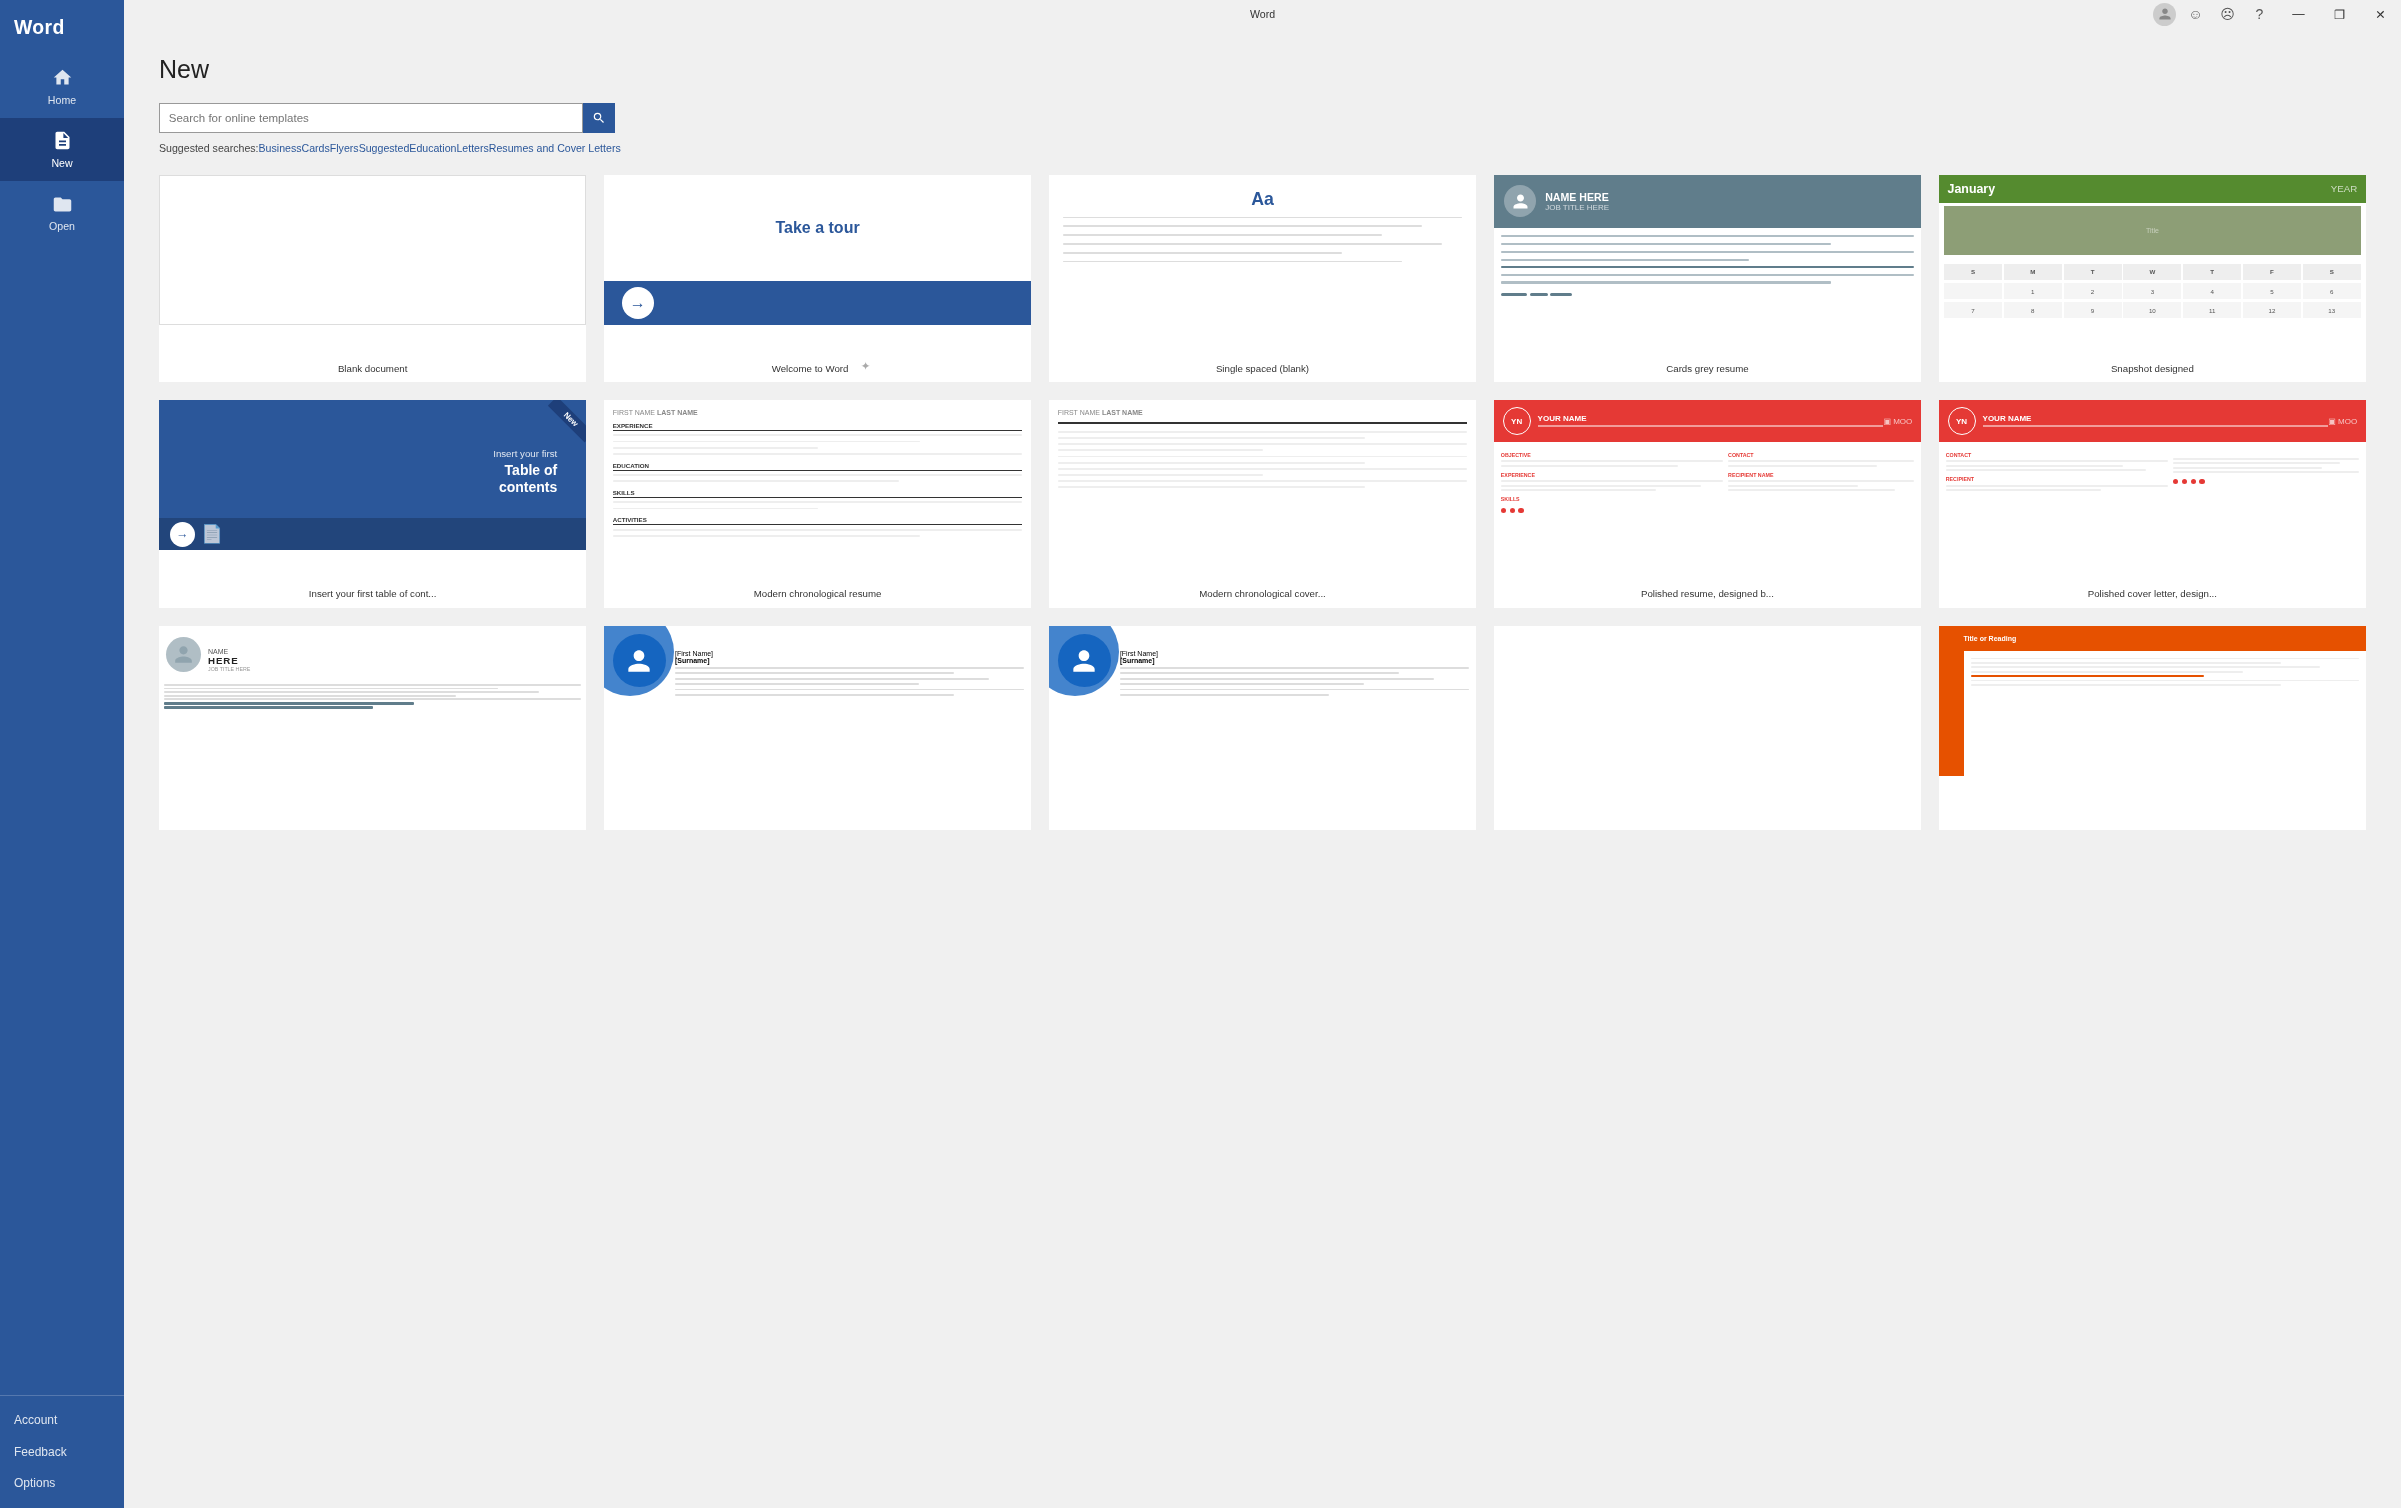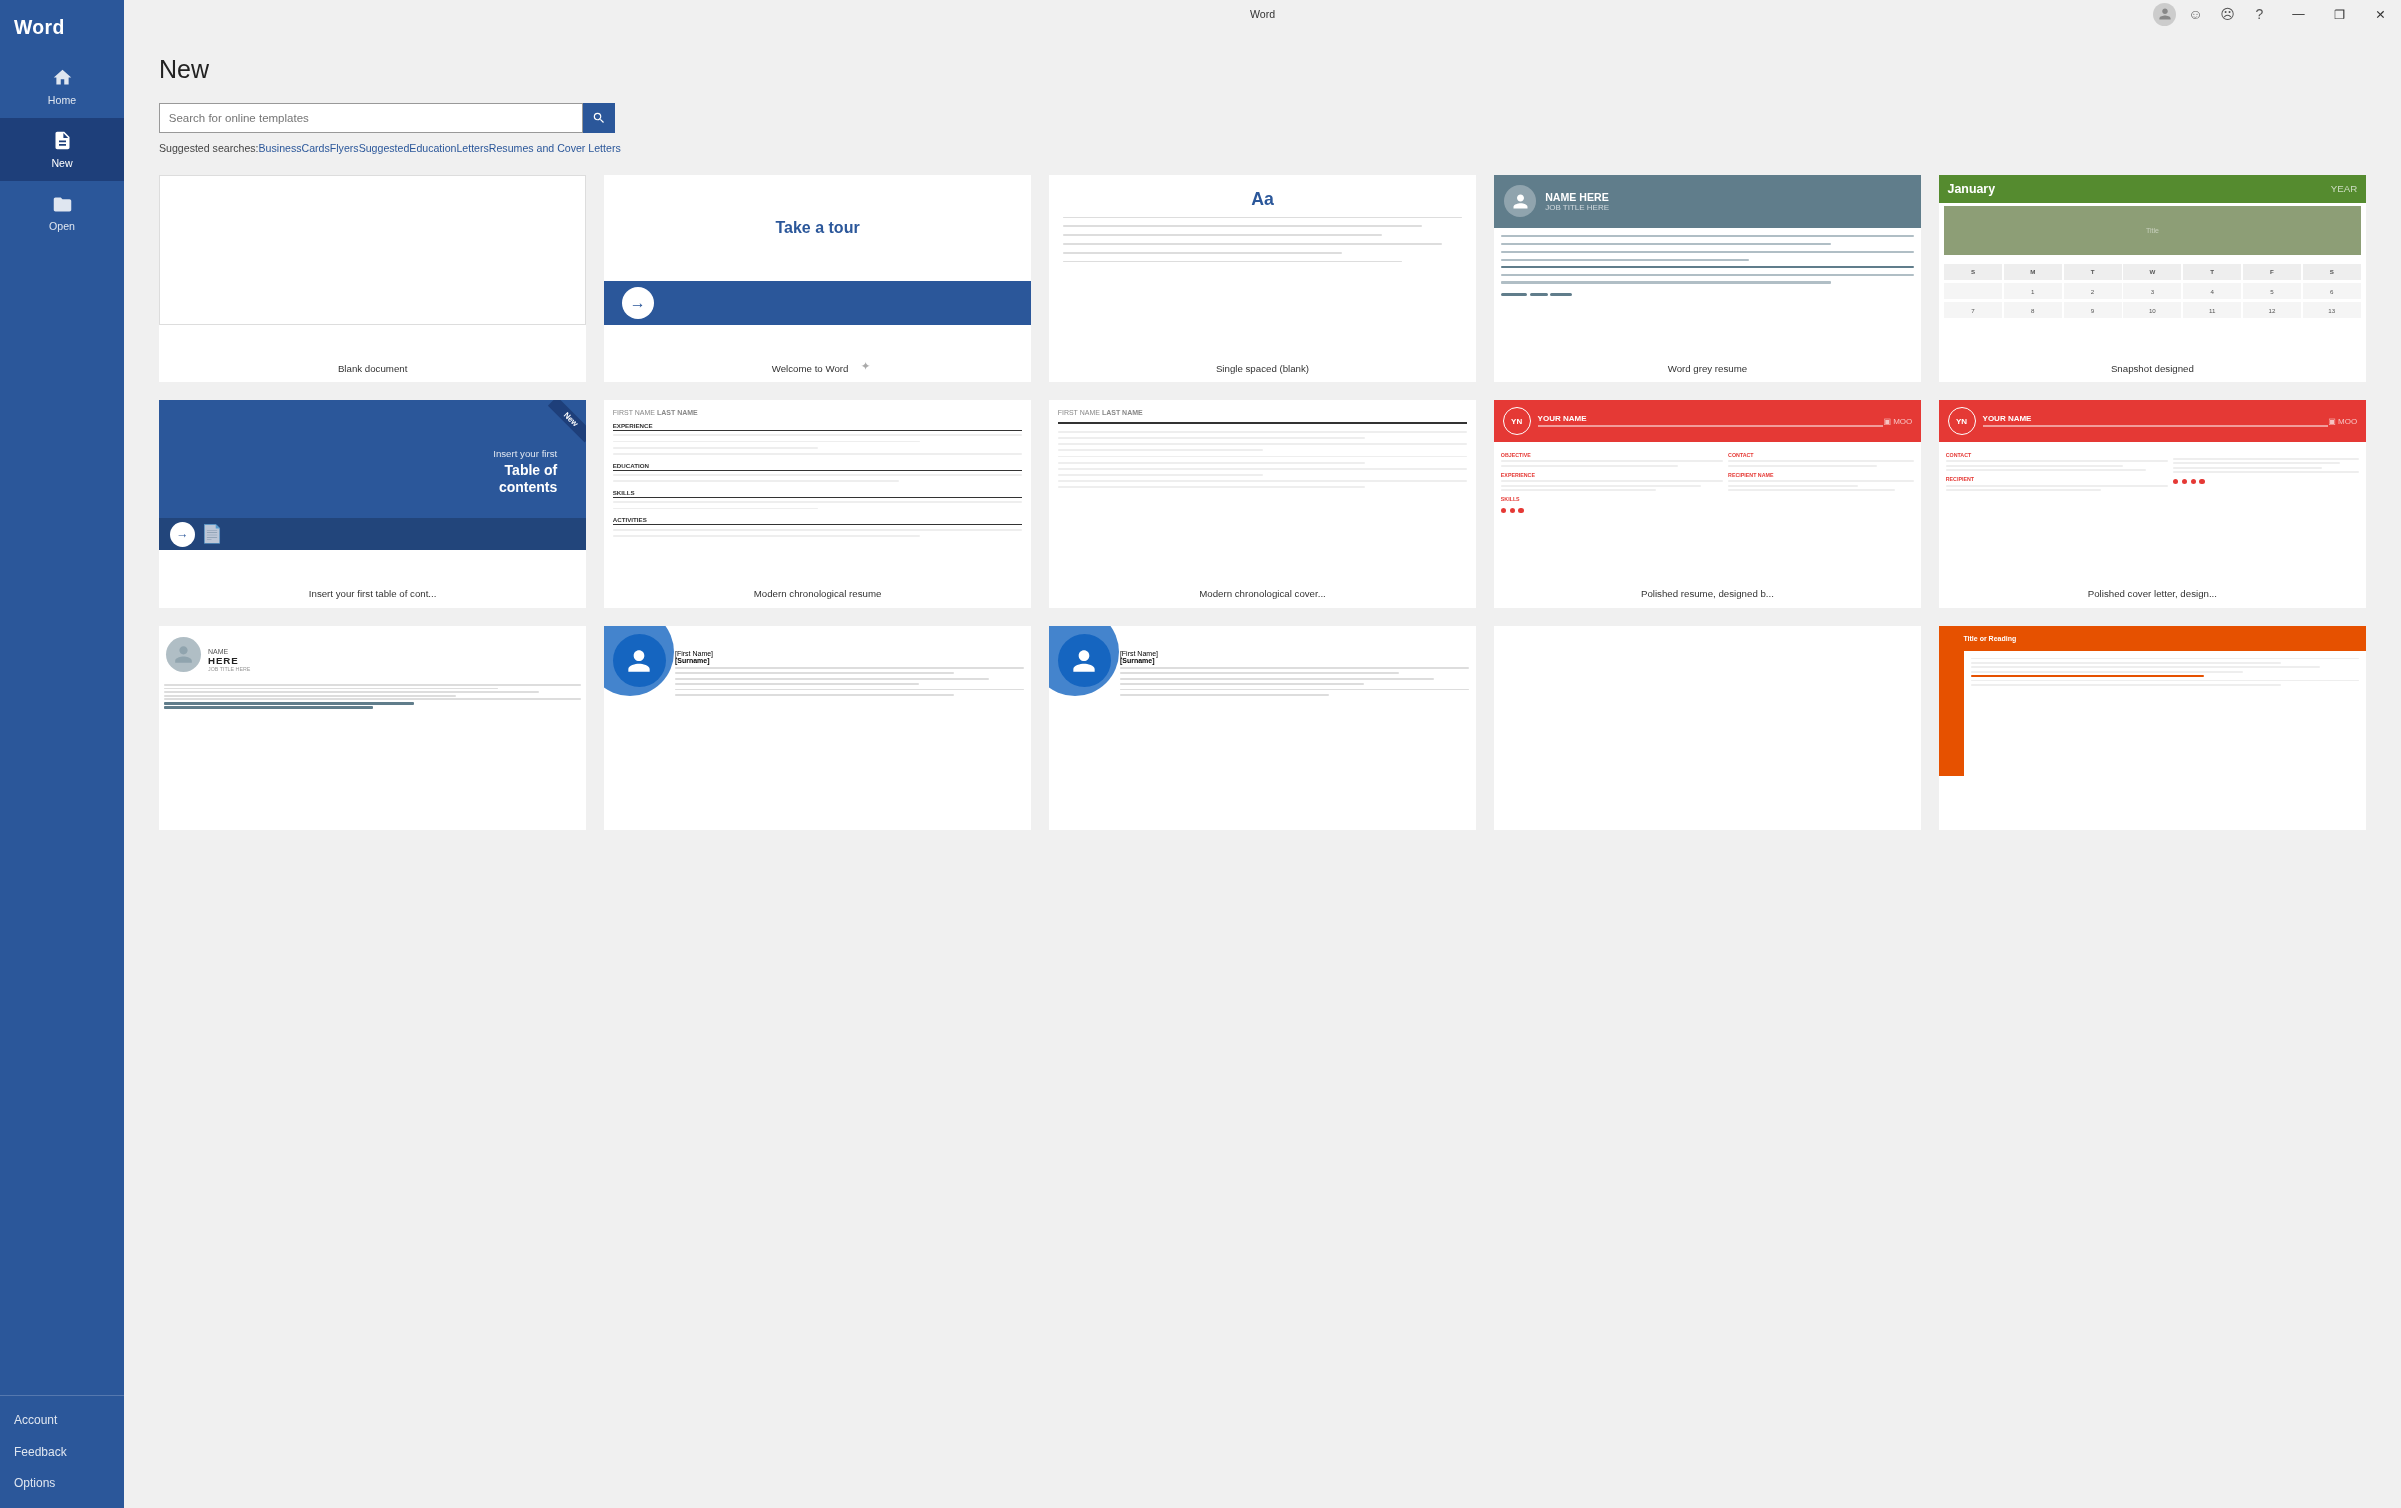--- a/index.html
+++ b/index.html
@@ -788,21 +788,21 @@
               <div class="resume-line full"></div>
               <div class="resume-line med"></div>
               <div class="resume-progress">
                 <div class="resume-bar" style="width:26.5px"></div>
                 <div class="resume-bar" style="width:17.7px"></div>
                 <div class="resume-bar" style="width:22px"></div>
               </div>
             </div>
           </div>
         </div>
-        <div class="template-label">Word grey resume</div>
+        <div class="template-label">Cards grey resume</div>
       </div>
 
       <div class="template-card">
         <div class="template-preview">
           <div class="calendar-preview">
             <div class="cal-header">
               <span class="cal-month">January</span>
               <span class="cal-year">YEAR</span>
             </div>
             <div class="cal-img" style="margin:3.5px 5.3px; height:49px; background:#8d9e76; display:flex; align-items:center; justify-content:center;">

